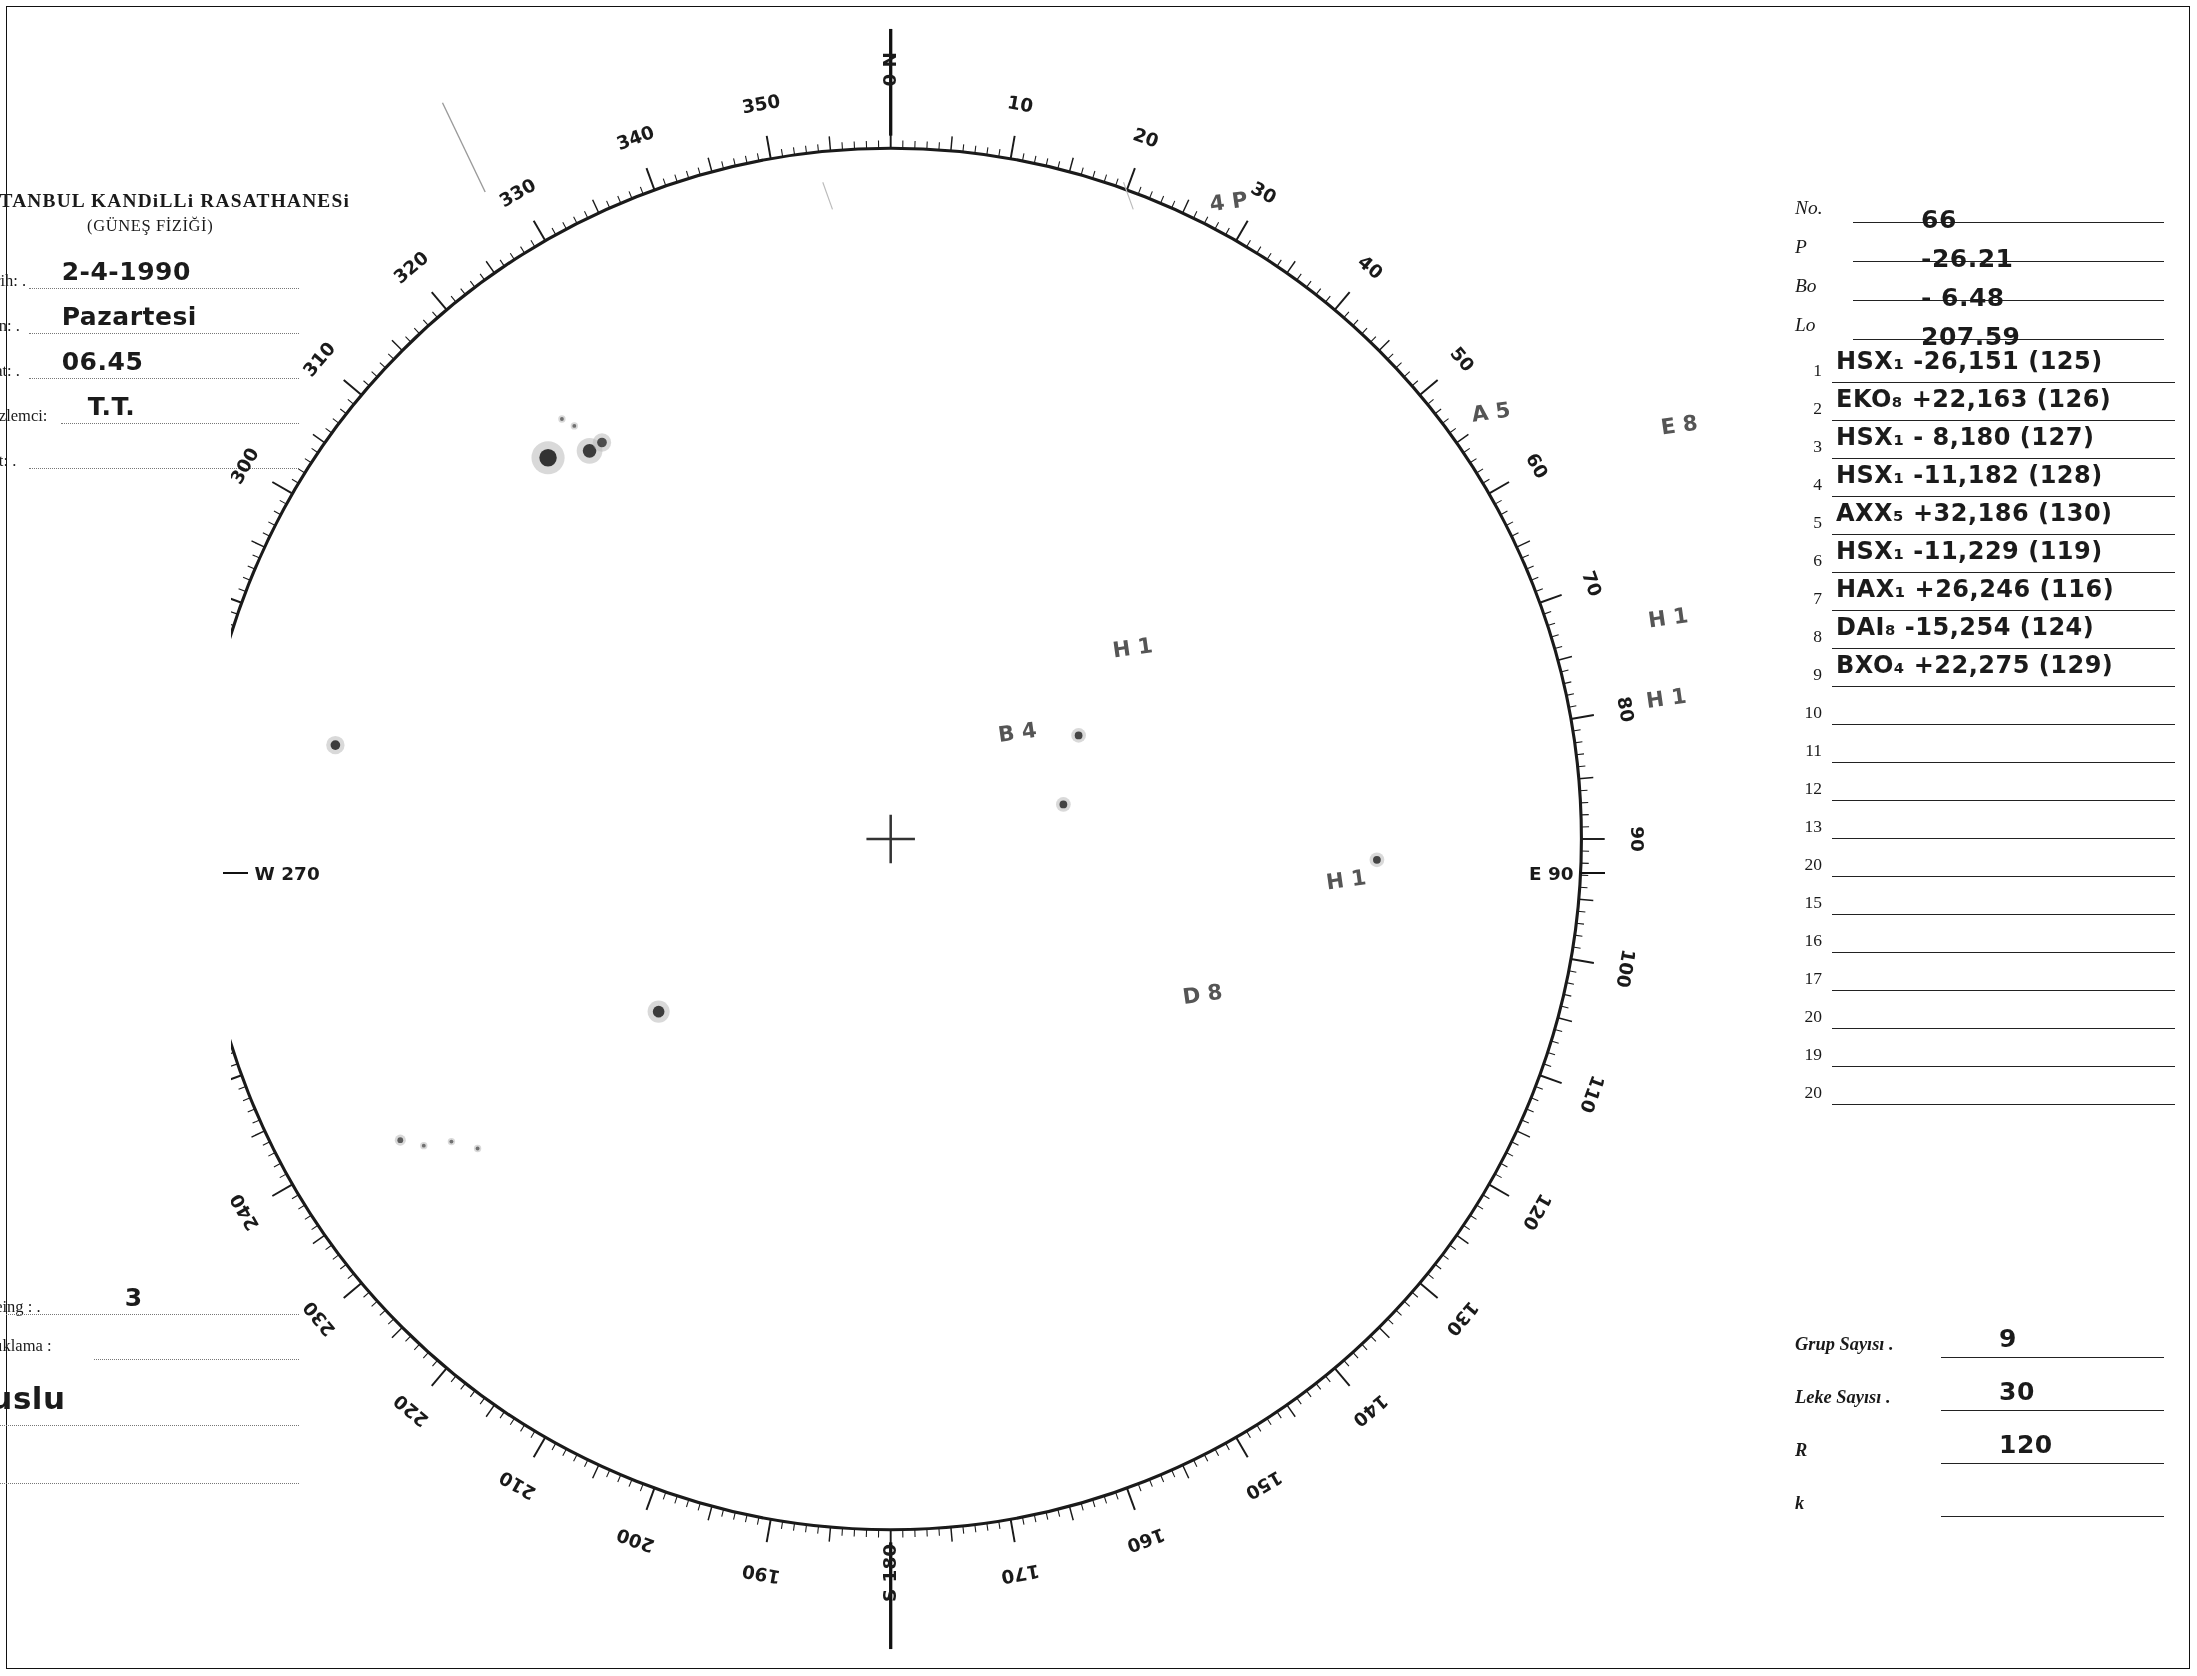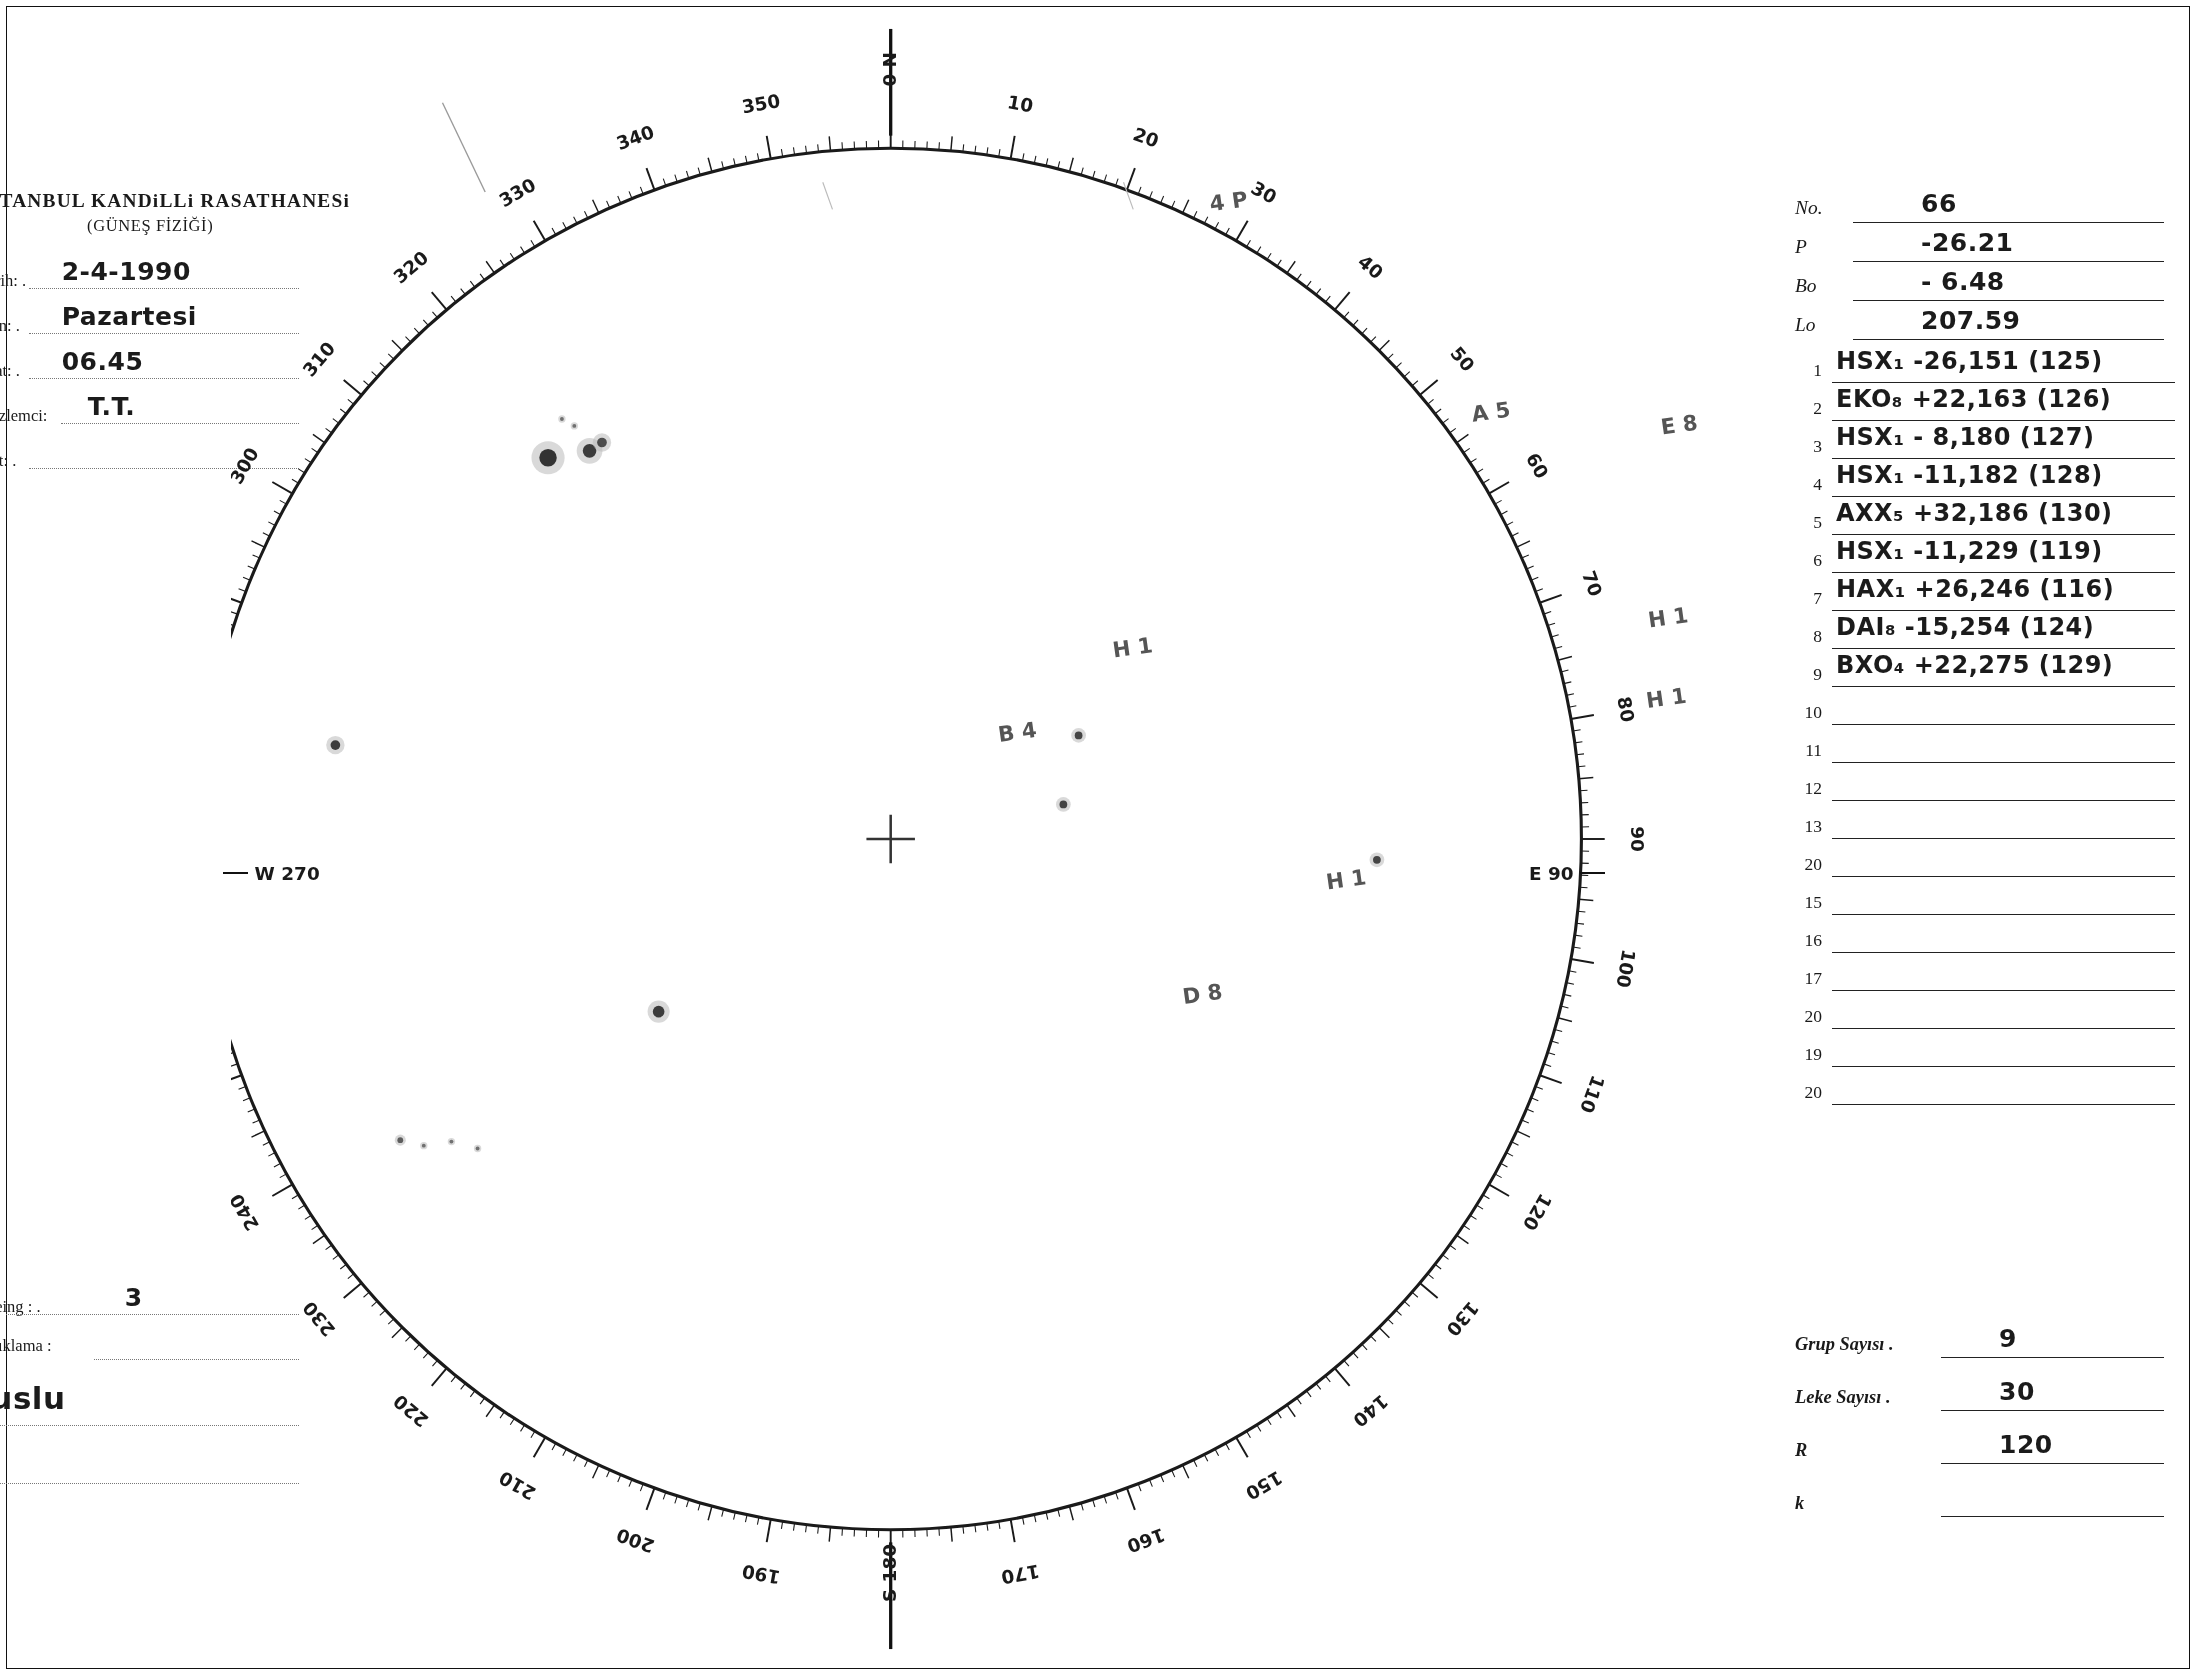--- a/index.html
+++ b/index.html
@@ -147,21 +147,21 @@
     font-size: 19.4px;
   }
   .hdr-rule {
     position: absolute;
     left: 58px; right: 0;
     top: 33px;
     border-bottom: 1.5px solid #222;
   }
   .hdr-value {
     position: absolute;
-    left: 126px; top: 0px;
+    left: 126px; top: 16px;
     font-size: 25px;
   }
 
   
   #group-list {
     position: absolute;
     left: 1795px;
     top: 349px;
     width: 380px;
   }

